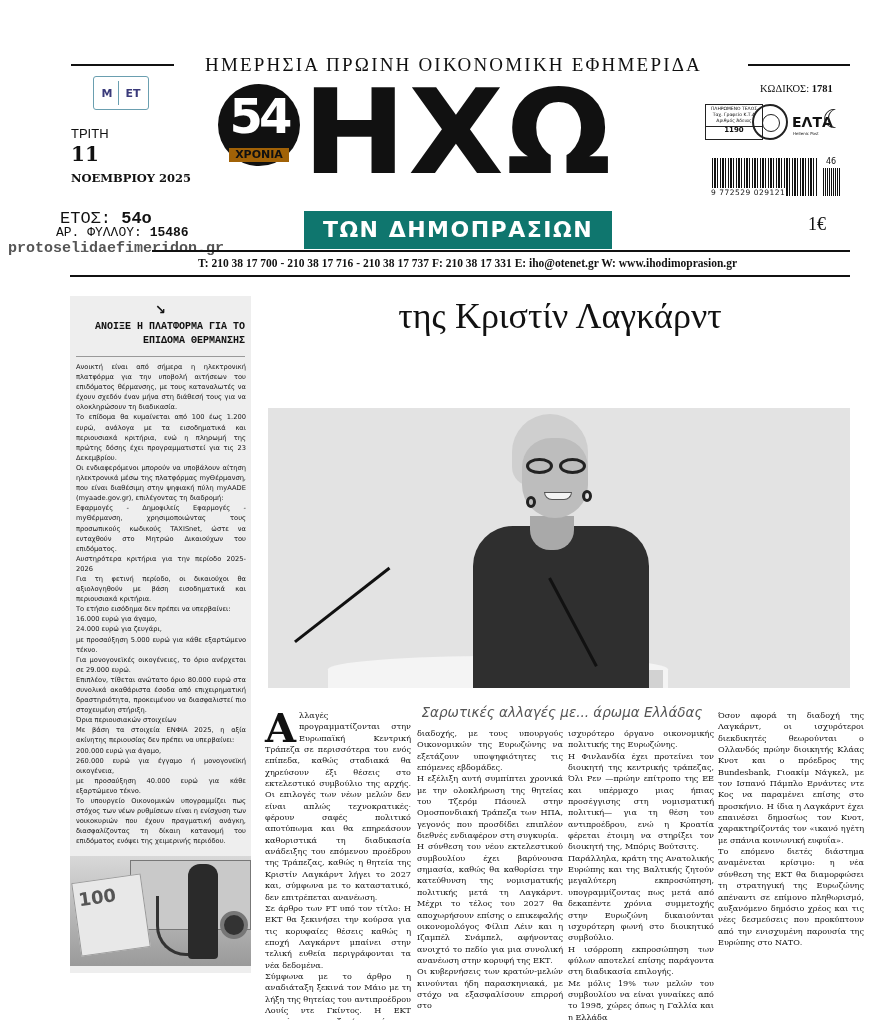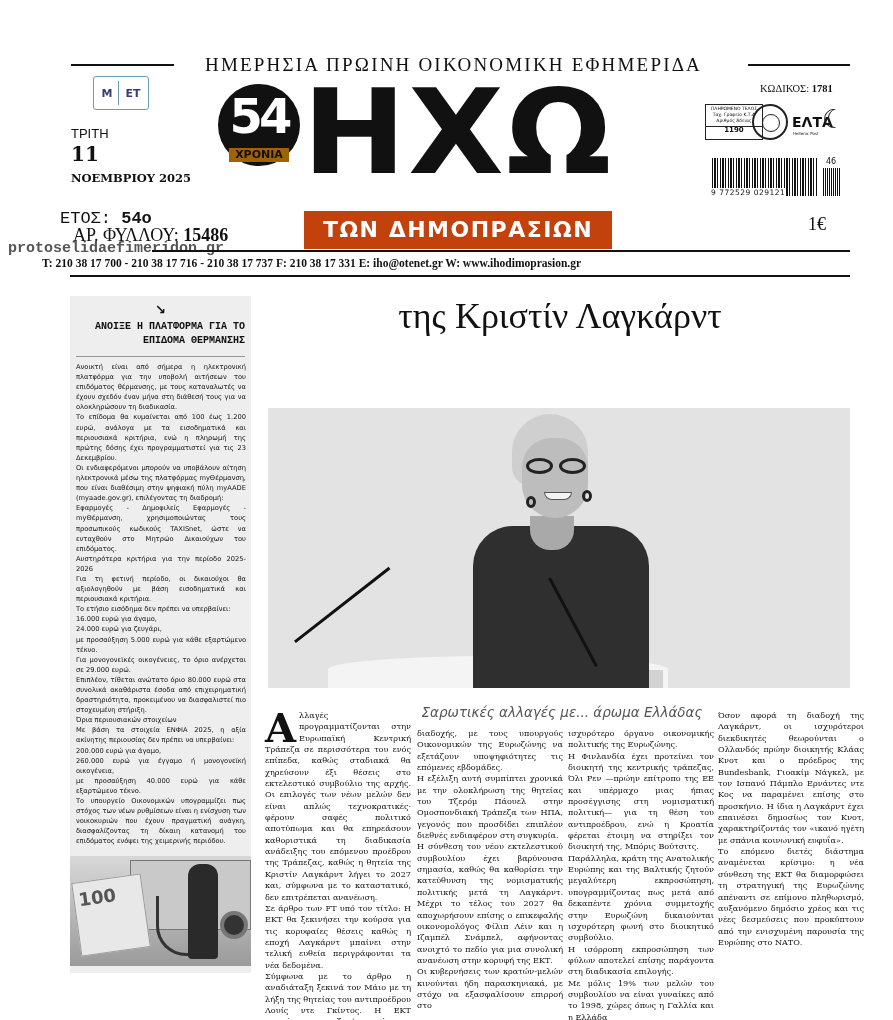--- a/index.html
+++ b/index.html
@@ -10,48 +10,48 @@
   .top-rule { position: absolute; height: 2px; background: #111; }
   .tagline { position: absolute; left: 205px; top: 54px; font-family: "Liberation Serif", serif; font-size: 19px; letter-spacing: 2.2px; color: #111; white-space: nowrap; }
 
   .met-logo { position: absolute; left: 93px; top: 76px; width: 56px; height: 34px; border: 1.5px solid #6a9fb0; border-radius: 3px; display: flex; align-items: center; justify-content: center; gap: 6px; font-family: "DejaVu Sans", sans-serif; font-weight: bold; font-size: 11px; color: #3a3a7a; }
   .met-logo .bar { width: 1px; height: 24px; background: #6a9fb0; }
 
   .day-name { position: absolute; left: 71px; top: 126px; font-family: Liberation Sans, sans-serif; font-size: 13px; }
   .day-num { position: absolute; left: 71px; top: 142px; font-family: "DejaVu Serif", serif; font-weight: bold; font-size: 20px; }
   .month-year { position: absolute; left: 71px; top: 171px; font-family: "DejaVu Serif", serif; font-weight: bold; font-size: 11.5px; }
   .year-line { position: absolute; left: 60px; top: 209px; font-family: Liberation Mono, monospace; font-size: 17px; }
-  .issue-line { position: absolute; left: 73px; top: 225px; font-family: Liberation Serif, serif; font-size: 18px; }
+  .issue-line { position: absolute; left: 56px; top: 225px; font-family: Liberation Mono, monospace; font-size: 13px; }
   .year-line b, .issue-line b { font-weight: bold; }
   .watermark { position: absolute; left: 8px; top: 240px; font-family: Liberation Mono, monospace; font-weight: bold; font-size: 15px; color: #555; }
 
   .badge-54 { position: absolute; left: 218px; top: 84px; width: 82px; height: 82px; border-radius: 50%; background: #111; color: #fff; }
   .badge-54 .num { position: absolute; left: 0; right: 0; top: 2px; text-align: center; font-family: "DejaVu Sans", sans-serif; font-weight: bold; font-size: 48px; letter-spacing: -4px; line-height: 60px; }
   .badge-54 .lbl { position: absolute; left: 0; right: 0; top: 64px; text-align: center; font-family: "DejaVu Sans", sans-serif; font-weight: bold; font-size: 11px; color: #111; background: #a16207; width: 60px; margin: 0 auto; line-height: 14px; }
 
   .brand { position: absolute; left: 302px; top: 84px; width: 312px; height: 96px; font-family: "DejaVu Sans", sans-serif; font-weight: bold; font-size: 118px; line-height: 96px; letter-spacing: 2px; color: #111; text-align: center; transform: scaleX(1.05); }
-  .brand-sub { position: absolute; left: 304px; top: 211px; width: 308px; height: 38px; background: #c2410c; color: #fff; font-family: "DejaVu Sans", sans-serif; font-weight: bold; font-size: 22px; line-height: 38px; text-align: center; letter-spacing: 1.5px; }
+  .brand-sub { position: absolute; left: 304px; top: 211px; width: 308px; height: 38px; background: #0f766e; color: #fff; font-family: "DejaVu Sans", sans-serif; font-weight: bold; font-size: 22px; line-height: 38px; text-align: center; letter-spacing: 1.5px; }
 
   .code-label { position: absolute; left: 760px; top: 83px; font-family: "Liberation Serif", serif; font-size: 10.5px; white-space: nowrap; }
   .code-label b { font-weight: bold; }
   .stamp-box { position: absolute; left: 705px; top: 104px; width: 58px; height: 36px; border: 1px solid #222; font-family: "DejaVu Sans", sans-serif; font-size: 4.5px; text-align: center; line-height: 6px; padding-top: 1px; }
   .stamp-box .val { font-size: 7px; font-weight: bold; border-top: 1px solid #222; margin-top: 2px; }
   .seal { position: absolute; left: 752px; top: 104px; width: 36px; height: 36px; border: 2px solid #222; border-radius: 50%; }
   .seal::after { content: ""; position: absolute; left: 8px; top: 8px; width: 16px; height: 16px; border: 1.5px solid #222; border-radius: 50%; }
   .elta { position: absolute; left: 792px; top: 114px; font-family: "DejaVu Sans", sans-serif; font-weight: bold; font-size: 14px; }
   .elta-sub { position: absolute; left: 793px; top: 131px; font-family: "DejaVu Sans", sans-serif; font-size: 4px; }
   .elta-wing { position: absolute; left: 822px; top: 104px; font-size: 26px; color: #222; }
 
   .barcode { position: absolute; left: 712px; top: 158px; width: 106px; height: 38px; background: repeating-linear-gradient(90deg, #111 0 1px, #fff 1px 2px, #111 2px 4px, #fff 4px 5px, #111 5px 6px, #fff 6px 8px); }
   .barcode-digits { position: absolute; left: 711px; top: 188px; font-family: "DejaVu Sans", sans-serif; font-size: 7.5px; background: #fff; letter-spacing: 0.5px; white-space: nowrap; }
   .barcode-addon { position: absolute; left: 823px; top: 168px; width: 17px; height: 28px; background: repeating-linear-gradient(90deg, #111 0 1px, #fff 1px 2px, #111 2px 3px, #fff 3px 4px); }
   .addon-num { position: absolute; left: 826px; top: 157px; font-family: "DejaVu Sans", sans-serif; font-size: 8px; }
   .price { position: absolute; left: 808px; top: 214px; font-family: "Liberation Serif", serif; font-size: 18px; }
 
-  .contact { position: absolute; left: 0; width: 893px; top: 257px; text-align: left; font-family: "Liberation Serif", serif; font-weight: bold; font-size: 11.5px; white-space: nowrap; padding-left: 42px; }
+  .contact { position: absolute; left: 0; width: 893px; top: 257px; text-align: center; font-family: "Liberation Serif", serif; font-weight: bold; font-size: 11.5px; white-space: nowrap; padding-left: 42px; }
 
   
   .sidebar { position: absolute; left: 70px; top: 296px; width: 181px; height: 677px; background: #eeeeee; }
   .sb-arrow { position: absolute; left: 0; right: 0; top: 6px; text-align: center; font-family: "DejaVu Sans", sans-serif; font-weight: bold; font-size: 13px; }
   .sb-title { position: absolute; left: 6px; right: 6px; top: 24px; text-align: right; font-family: Liberation Mono, monospace; font-weight: bold; font-size: 10px; line-height: 14px; }
   .sb-title-rule { position: absolute; left: 6px; right: 6px; top: 60px; height: 1px; background: #999; }
   .sb-body { position: absolute; left: 6px; right: 5px; top: 66px; font-family: "DejaVu Sans", sans-serif; font-size: 6.7px; line-height: 10.1px; text-align: justify; color: #111; }
   .sb-body p { margin: 0; }
   .sb-photo { position: absolute; left: 0; top: 560px; width: 181px; height: 110px; background: linear-gradient(180deg,#d8d8d8 0%,#bfbfbf 40%,#9a9a9a 100%); overflow: hidden; }
   .sb-photo .truck { position: absolute; left: 60px; top: 4px; width: 121px; height: 70px; background: #c9c9c9; border: 1px solid #777; }

